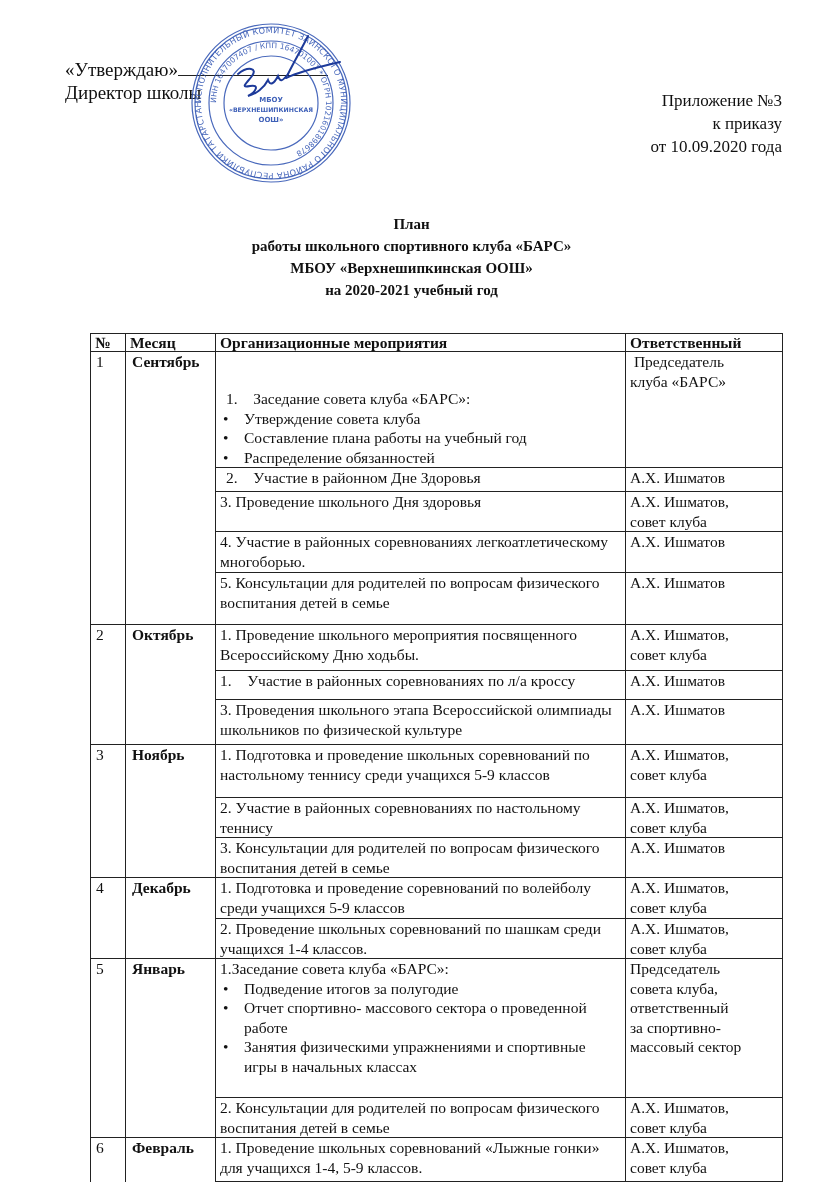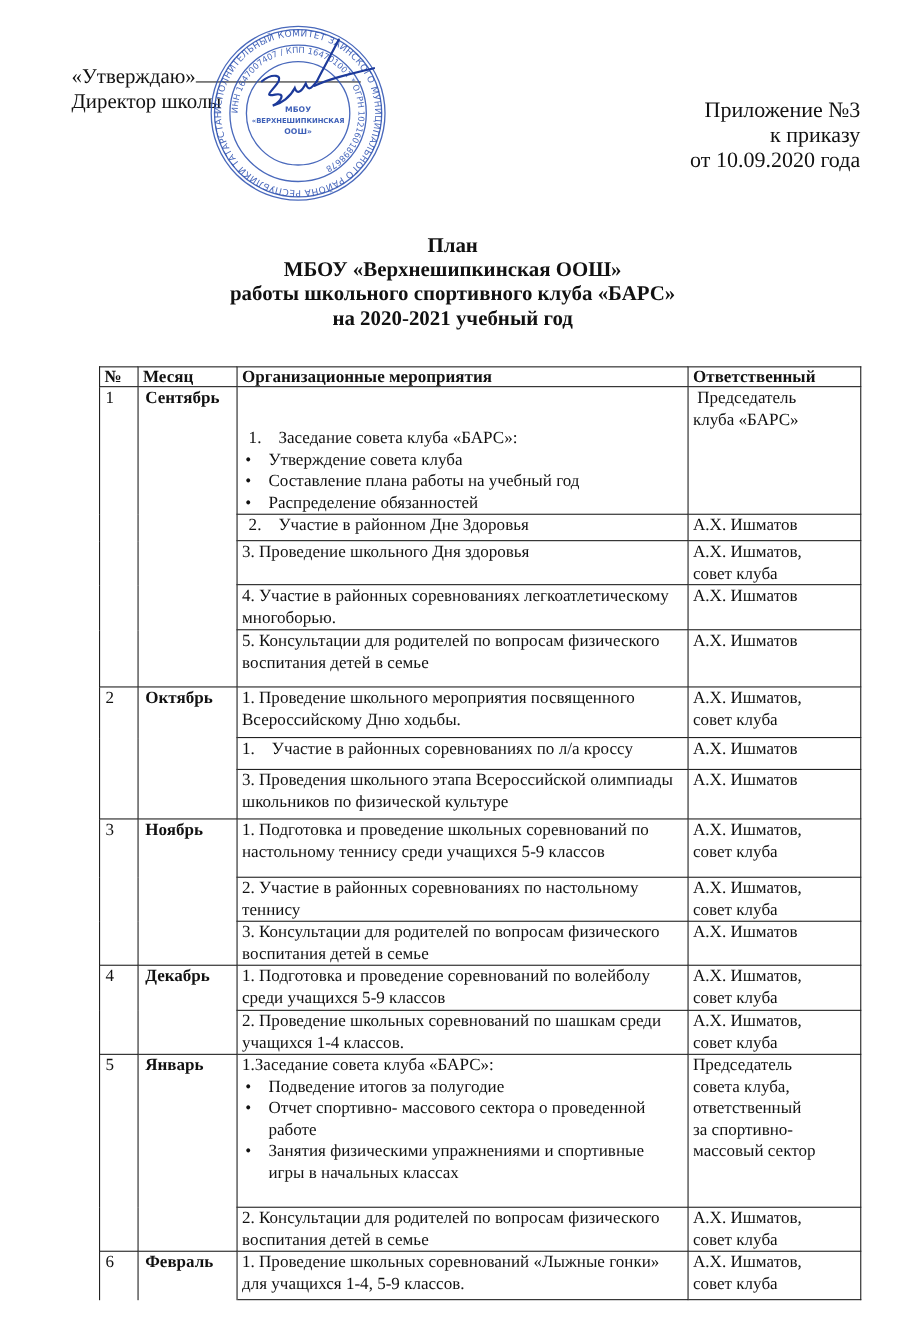--- a/index.html
+++ b/index.html
@@ -1,22 +1,22 @@
 <!DOCTYPE html>
 <html><head>
 <meta charset="utf-8">
 <style>
   html, body { margin: 0; padding: 0; background: #ffffff; }
   body { width: 823px; height: 1200px; position: relative; overflow: hidden;
          font-family: "Liberation Serif", "DejaVu Serif", serif; color: #111; }
   .abs { position: absolute; }
   .approve { left: 65px; top: 58px; font-size: 19px; line-height: 23px; }
   .approve .line { display: inline-block; width: 150px; border-bottom: 1px solid #222; height: 16px; vertical-align: baseline; }
-  .appendix { right: 41px; top: 89px; font-size: 20px; line-height: 23px; text-align: right; }
-  .title { left: 0; width: 823px; top: 213px; text-align: center; font-weight: bold; font-size: 19px; line-height: 22px; }
+  .appendix { right: 41px; top: 89px; font-size: 17px; line-height: 23px; text-align: right; }
+  .title { left: 0; width: 823px; top: 213px; text-align: center; font-weight: bold; font-size: 15px; line-height: 22px; }
   .title div:nth-child(4) { }
   .stamp { left: 190px; top: 22px; width: 162px; height: 162px; }
   table.plan { position: absolute; left: 90px; top: 333px; width: 692px; border-collapse: collapse;
                font-size: 15.5px; line-height: 19.5px; table-layout: fixed; }
   table.plan td, table.plan th { border: 1.5px solid #222; vertical-align: top; padding: 0 4px; text-align: left; }
   table.plan th { font-weight: bold; height: 17px; line-height: 17px; }
   table.plan th.b { font-weight: bold; }
   col.c1 { width: 35px; } col.c2 { width: 90px; } col.c3 { width: 410px; } col.c4 { width: 157px; }
   .month { font-weight: bold; padding-left: 6px !important; }
   .num { padding-left: 5px !important; }
@@ -65,22 +65,22 @@
 </svg>
 
 <div class="abs appendix">
   <div>Приложение №3</div>
   <div>к приказу</div>
   <div>от 10.09.2020  года</div>
 </div>
 
 <div class="abs title">
   <div>План</div>
+  <div>работы школьного спортивного клуба «БАРС»</div>
   <div>МБОУ «Верхнешипкинская ООШ»</div>
-  <div>работы школьного спортивного клуба «БАРС»</div>
   <div>на 2020-2021 учебный год</div>
 </div>
 
 <table class="plan">
   <colgroup>
       <col class="c1">
       <col class="c2">
       <col class="c3">
       <col class="c4">
     </colgroup>

